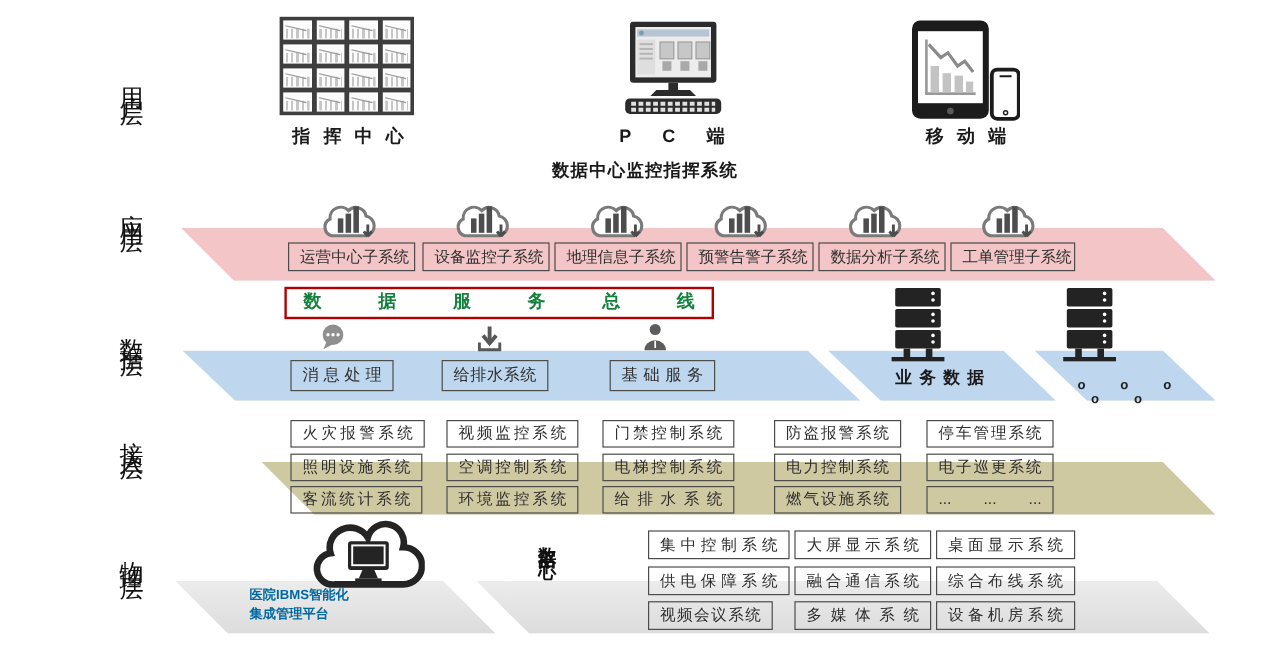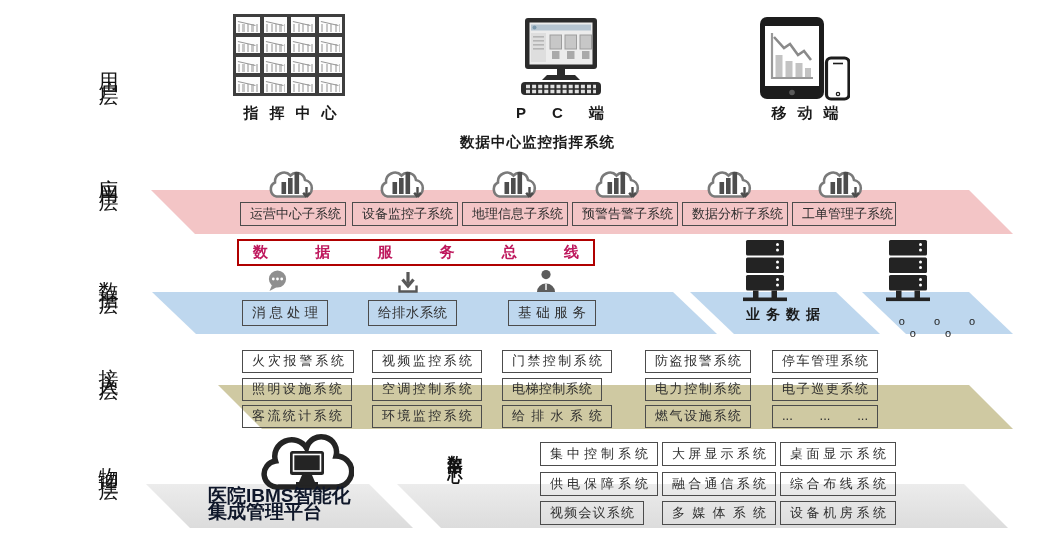--- a/index.html
+++ b/index.html
@@ -16,45 +16,45 @@
 
   
   .sysbox{position:absolute;height:23px;border:1.5px solid #4c4c4c;box-sizing:border-box;
           font-size:13px;line-height:20px;color:#2f2f2f;
           text-align:justify;-moz-text-align-last:justify;text-align-last:justify;
           padding:0 9px;white-space:nowrap;overflow:hidden;}
   .appbox{height:24px;line-height:21px;}
   .bluebox{height:26px;line-height:23px;font-size:13.5px;}
 
   .bus{position:absolute;left:237px;top:239px;width:358px;height:27px;border:2.5px solid #b00000;
-       box-sizing:border-box;font-size:15px;font-weight:700;line-height:22px;color:#be185d;
+       box-sizing:border-box;font-size:15px;font-weight:700;line-height:22px;color:#15803d;
        text-align:justify;-moz-text-align-last:justify;text-align-last:justify;padding:0 14px;}
 
   .devlabel{position:absolute;font-size:15px;font-weight:600;color:#1a1a1a;text-align:center;
             letter-spacing:11px;text-indent:11px;white-space:nowrap;}
   .title{position:absolute;font-size:14.5px;font-weight:700;color:#1a1a1a;
          letter-spacing:1px;}
 
   
   .wall{position:absolute;left:233px;top:14px;width:112px;height:82px;background:#3e3e3e;
         display:grid;grid-template-columns:repeat(4,1fr);grid-template-rows:repeat(4,1fr);
         gap:4px;padding:3px;box-sizing:border-box;}
   .wall i{background:#fcfcfc;position:relative;display:block;overflow:hidden;}
   .wall i::before{content:"";position:absolute;left:2px;right:2px;bottom:1px;height:8px;
         background:repeating-linear-gradient(90deg,#c6c6c6 0 2px,transparent 2px 4.5px);}
   .wall i::after{content:"";position:absolute;left:2px;top:4px;width:78%;height:0;
         border-top:1.6px solid #979797;transform:rotate(13deg);transform-origin:left top;}
 
   .biz-label{position:absolute;left:718px;top:306px;width:130px;text-align:center;
              font-size:14px;font-weight:600;letter-spacing:6px;text-indent:6px;color:#1a1a1a;}
   .dots-label{position:absolute;left:872px;top:315px;width:130px;text-align:center;
-              font-size:11px;font-weight:400;letter-spacing:13px;text-indent:13px;color:#222;}
-
-  .platform-text{position:absolute;left:208px;top:488px;width:160px;font-size:19px;
-                 font-weight:700;line-height:16px;color:#0f172a;}
+              font-size:11px;font-weight:700;letter-spacing:13px;text-indent:13px;color:#222;}
+
+  .platform-text{position:absolute;left:208px;top:488px;width:160px;font-size:11px;
+                 font-weight:700;line-height:16px;color:#0369a1;}
   .dc-label{position:absolute;left:445px;top:443px;writing-mode:vertical-rl;
             text-orientation:upright;font-size:15px;font-weight:600;letter-spacing:4px;color:#111;}
   svg{display:block;}
 </style>
 </head>
 <body>
 
 <div id="canvas">
 
   <svg width="0" height="0" style="position:absolute">
@@ -248,21 +248,21 @@
   <div class="band" style="left:218px;top:385px;width:795px;height:44px;background:#cfc9a2"></div>
 
   <div class="sysbox" style="left:242px;top:350px;width:112px">火灾报警系统</div>
   <div class="sysbox" style="left:372px;top:350px;width:110px">视频监控系统</div>
   <div class="sysbox" style="left:502px;top:350px;width:110px">门禁控制系统</div>
   <div class="sysbox" style="left:645px;top:350px;width:106px">防盗报警系统</div>
   <div class="sysbox" style="left:772px;top:350px;width:106px">停车管理系统</div>
 
   <div class="sysbox" style="left:242px;top:378px;width:110px">照明设施系统</div>
   <div class="sysbox" style="left:372px;top:378px;width:110px">空调控制系统</div>
-  <div class="sysbox" style="left:502px;top:378px;width:100px">电梯控制系统</div>
+  <div class="sysbox" style="left:502px;top:378px;width:110px">电梯控制系统</div>
   <div class="sysbox" style="left:645px;top:378px;width:106px">电力控制系统</div>
   <div class="sysbox" style="left:772px;top:378px;width:106px">电子巡更系统</div>
 
   <div class="sysbox" style="left:242px;top:405px;width:110px">客流统计系统</div>
   <div class="sysbox" style="left:372px;top:405px;width:110px">环境监控系统</div>
   <div class="sysbox" style="left:502px;top:405px;width:110px">给排水系统</div>
   <div class="sysbox" style="left:645px;top:405px;width:106px">燃气设施系统</div>
   <div class="sysbox" style="left:772px;top:405px;width:106px">... ... ...</div>
 
   <div class="band" style="left:146px;top:484px;width:267px;height:44px;background:linear-gradient(#ececec,#dcdcdc)"></div>

